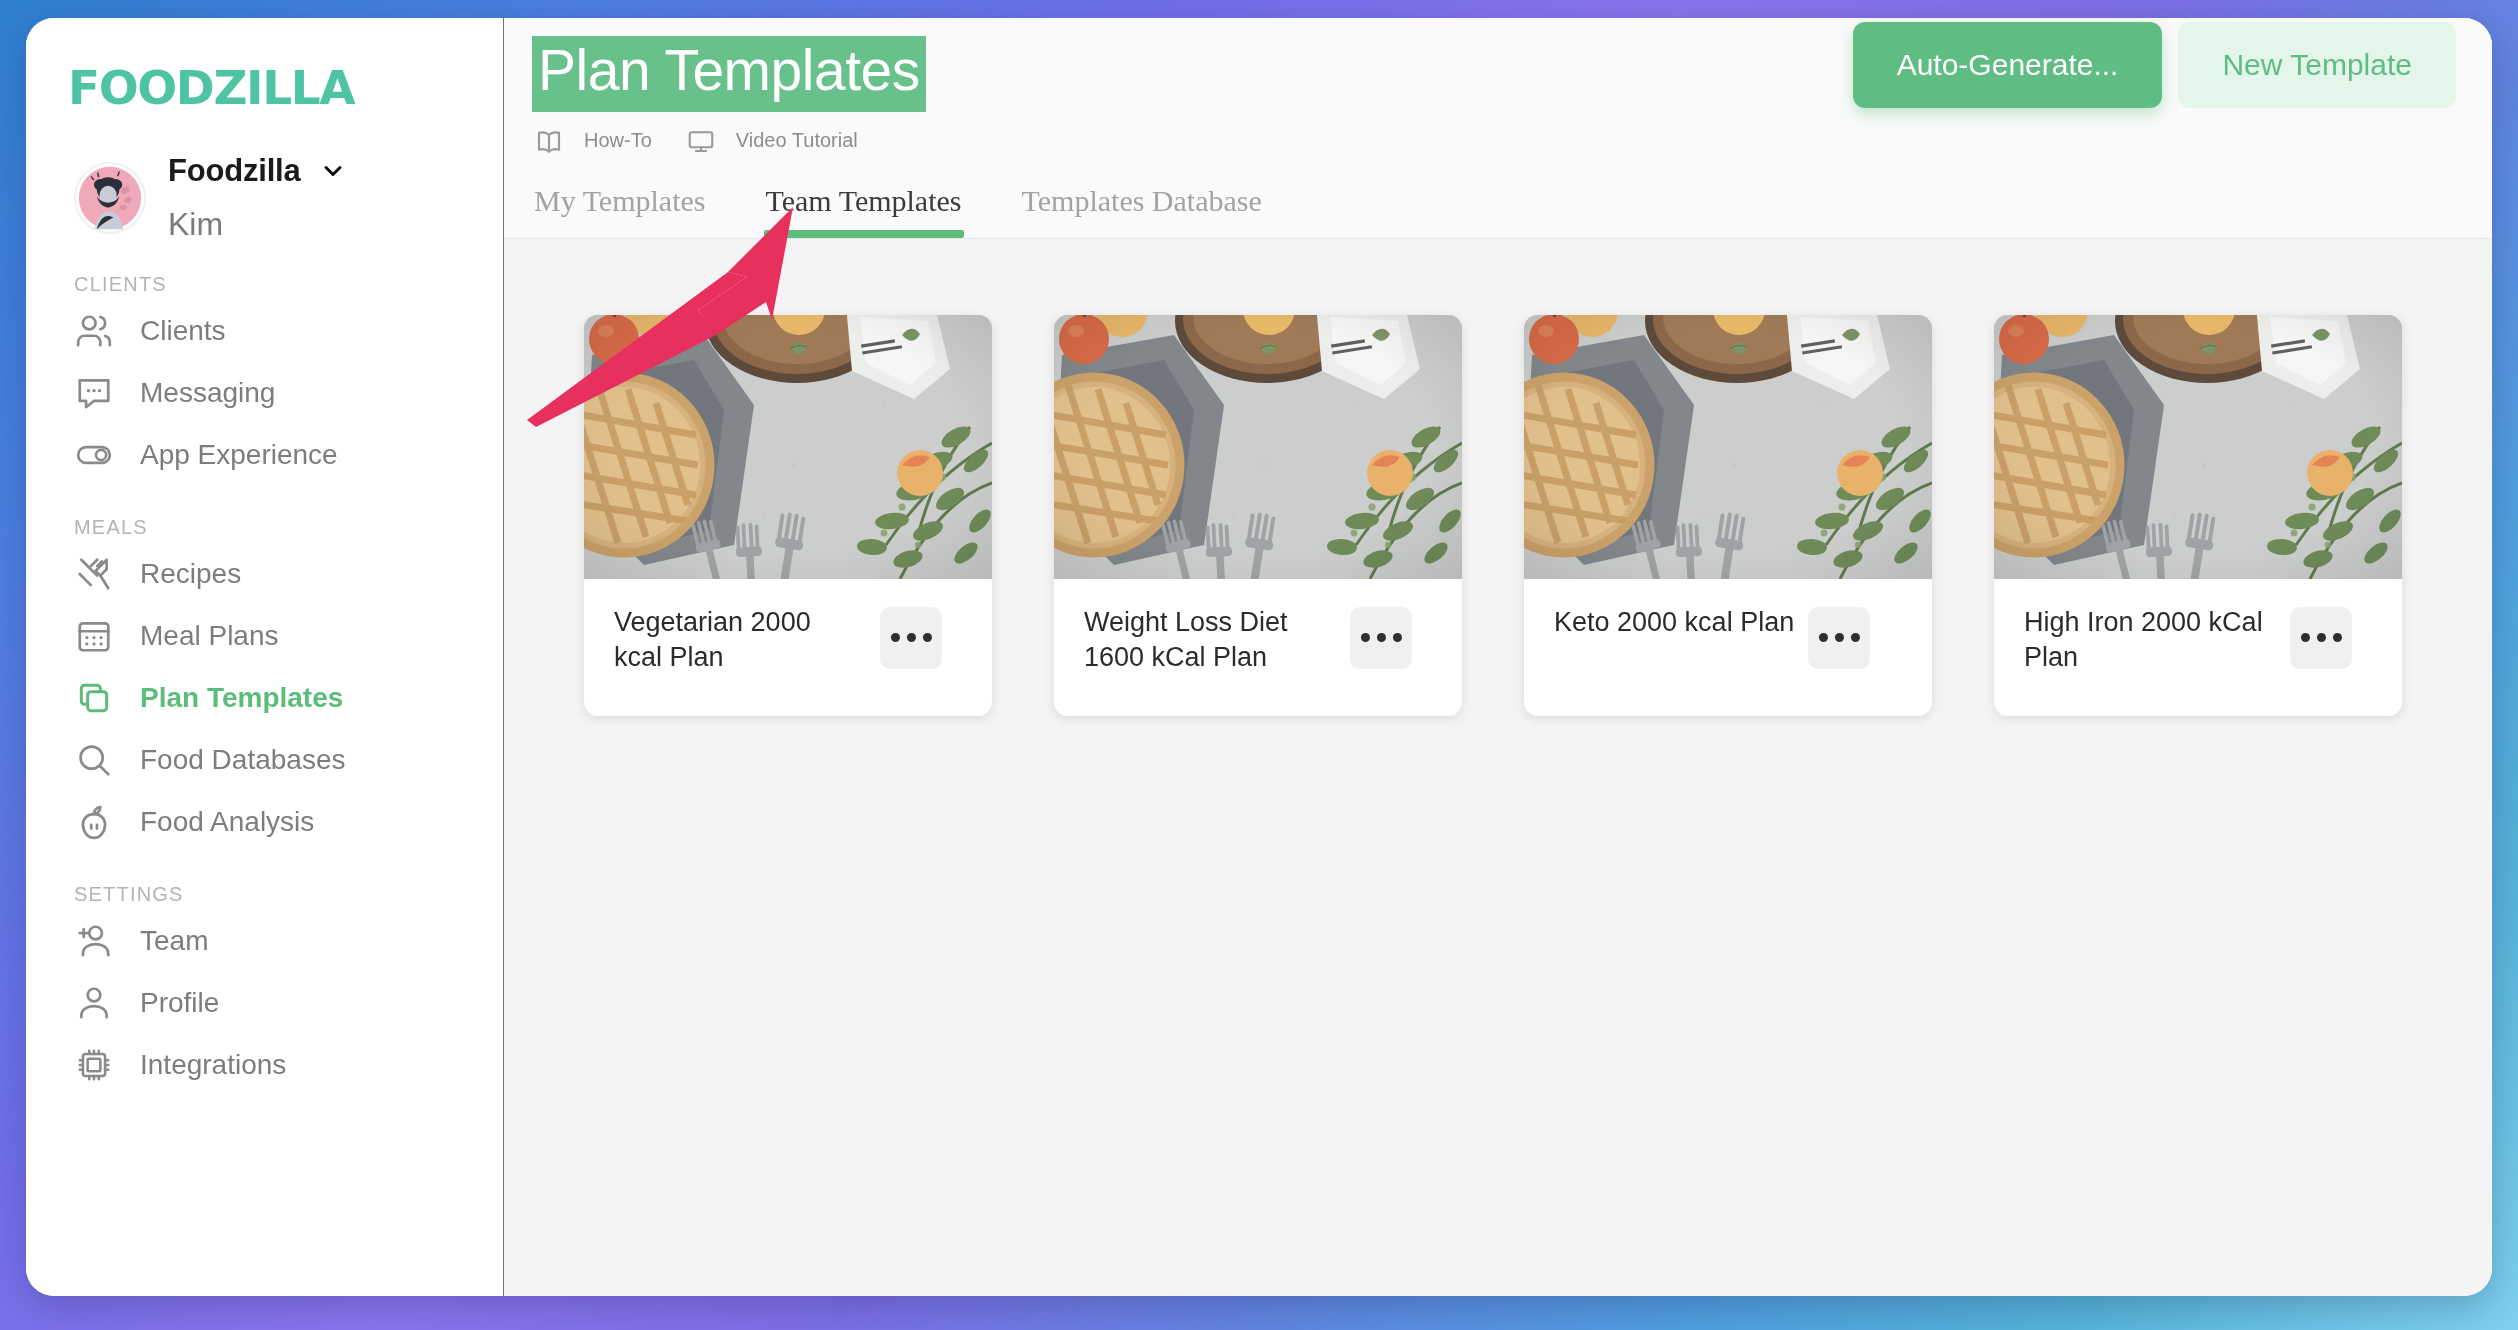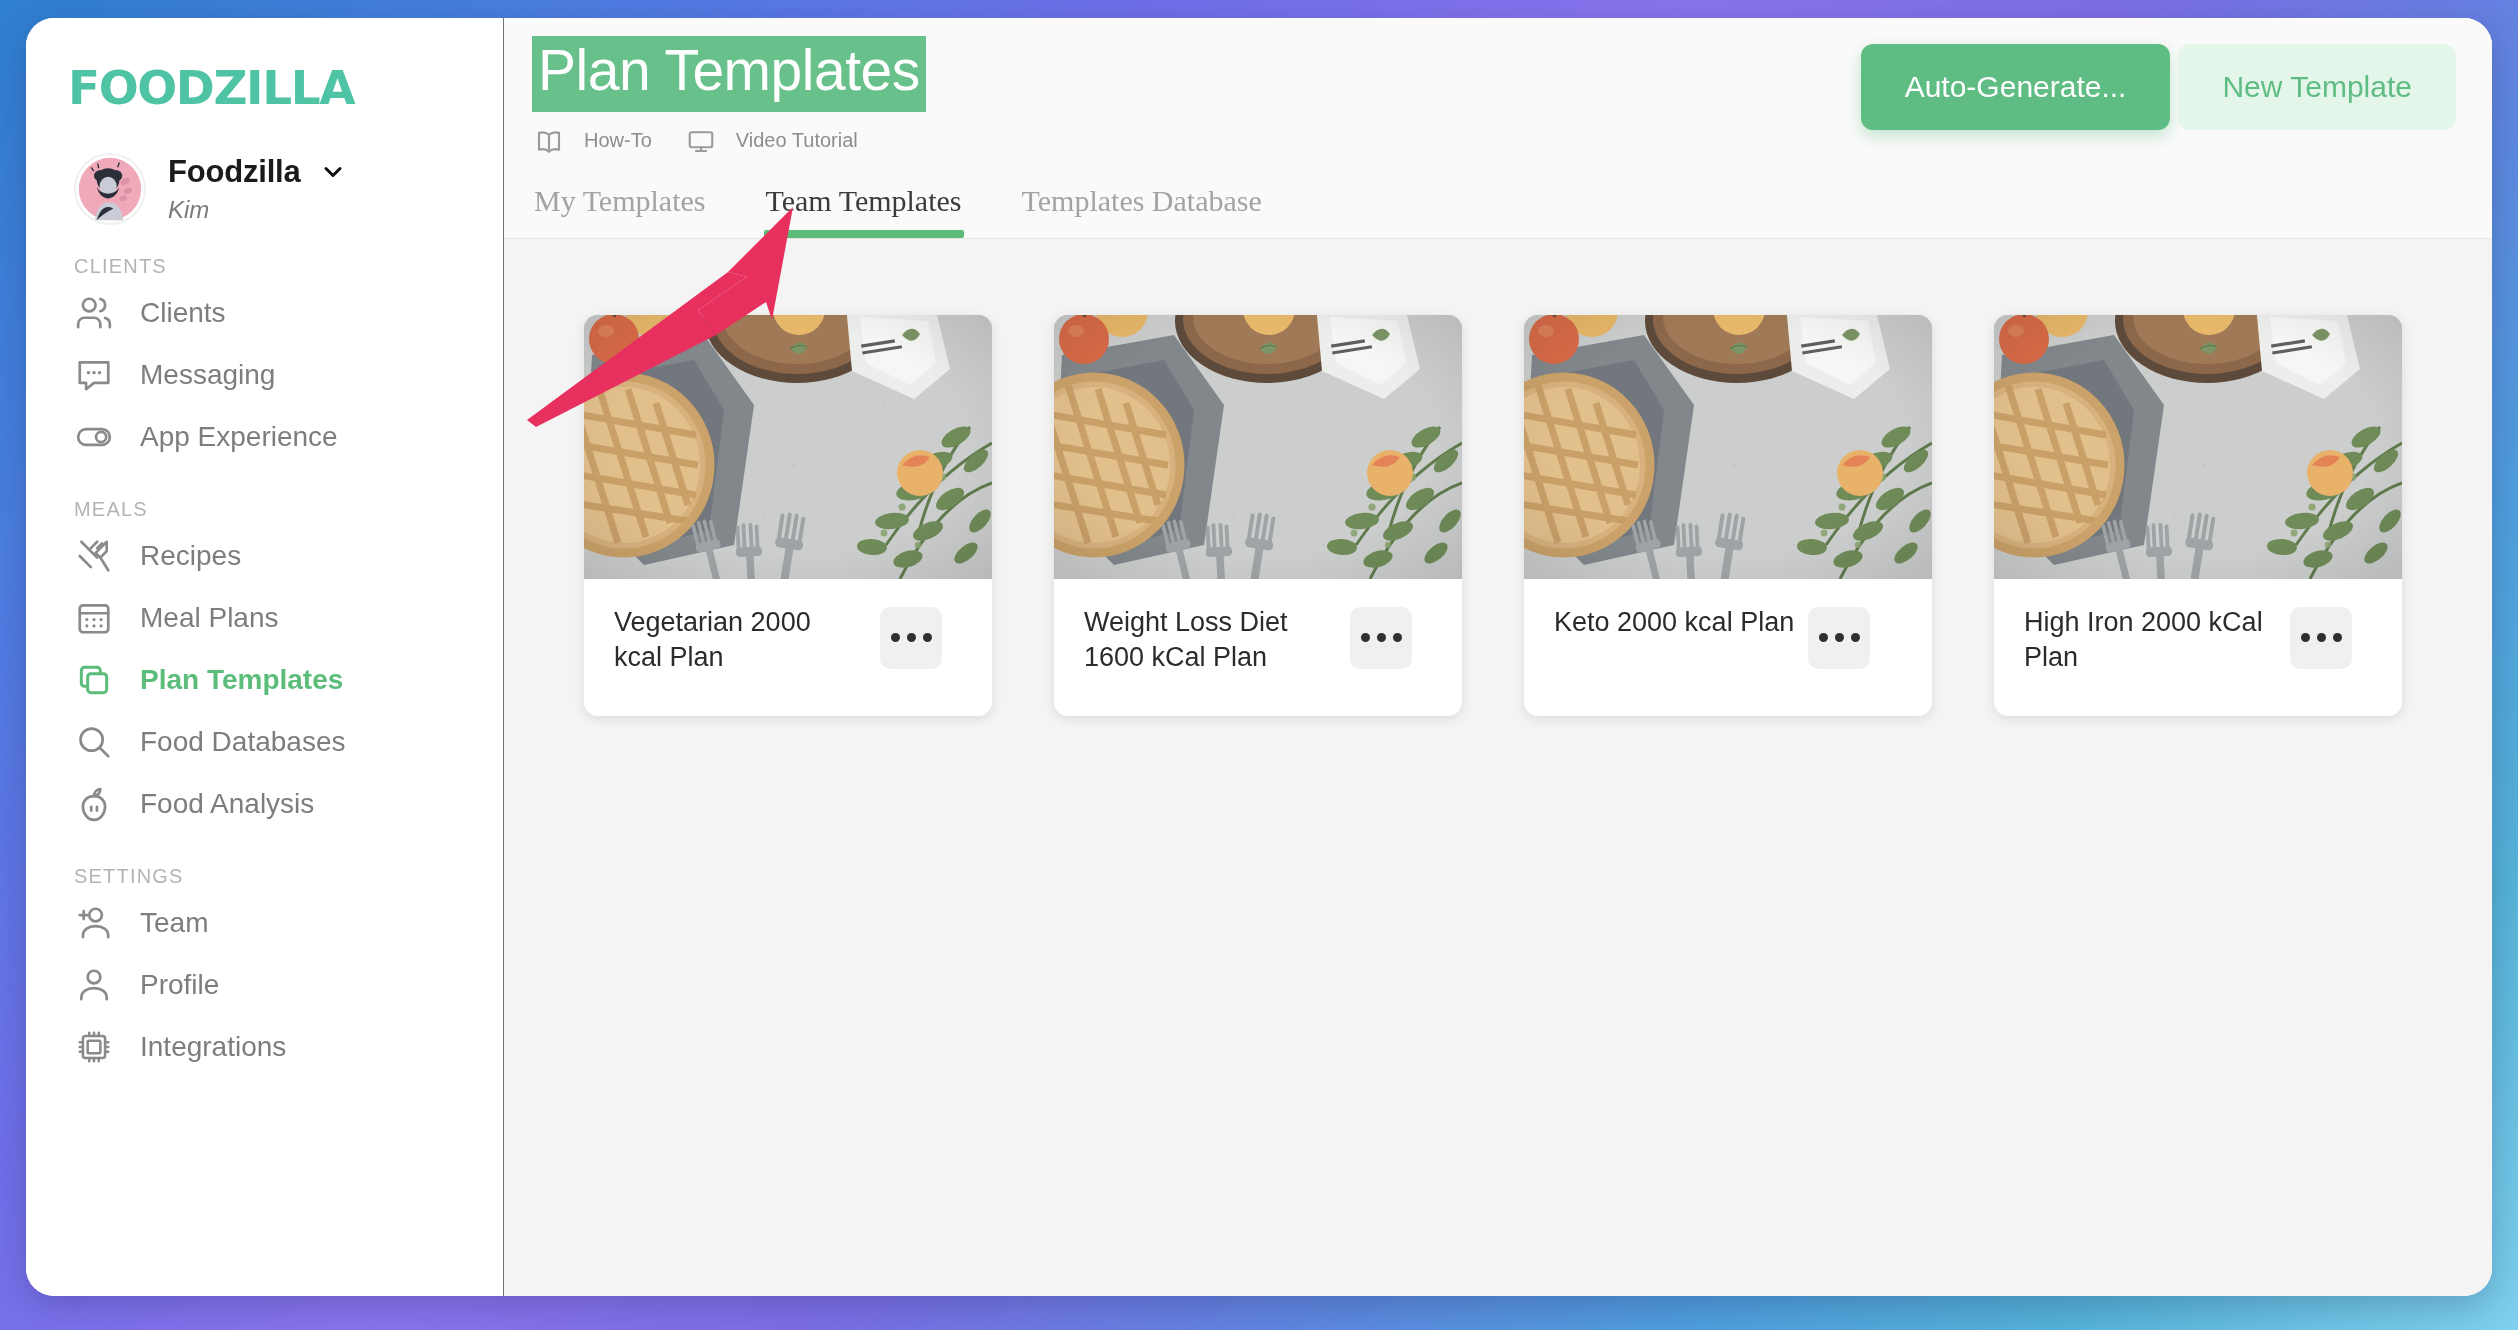--- a/index.html
+++ b/index.html
@@ -76,21 +76,21 @@
     flex: 0 0 72px;
   }
   .avatar svg { display: block; }
   .user-meta { display: flex; flex-direction: column; justify-content: center; }
   .user-name-line { display: flex; align-items: center; gap: 18px; }
   .user-name {
     font-size: 31px; font-weight: 700; color: #1b1b1b;
     letter-spacing: -.2px;
   }
   .chev { display:block; }
-  .user-sub { font-size: 24px; color: #7b7b7b; margin-top: 6px; font-style: italic; }
+  .user-sub { font-size: 32px; color: #7b7b7b; margin-top: 17px; }
 
   .nav-section-label {
     font-size: 20px;
     letter-spacing: 1.2px;
     color: #b4b4b4;
     padding: 30px 0 4px 48px;
   }
 
   .nav-item {
     display: flex;
@@ -167,23 +167,23 @@
     left: 0; right: 0; bottom: 0;
     height: 8px;
     background: #5cbd7b;
     border-radius: 2px;
   }
 
   
   .header-actions {
     position: absolute;
     right: 36px;
-    top: 26px;
-    display: flex;
-    gap: 8px;
+    top: 4px;
+    display: flex;
+    gap: 16px;
   }
   .btn {
     font-size: 30px;
     border: none;
     border-radius: 12px;
     padding: 26px 44px;
     cursor: pointer;
     font-family: inherit;
     white-space: nowrap;
   }

